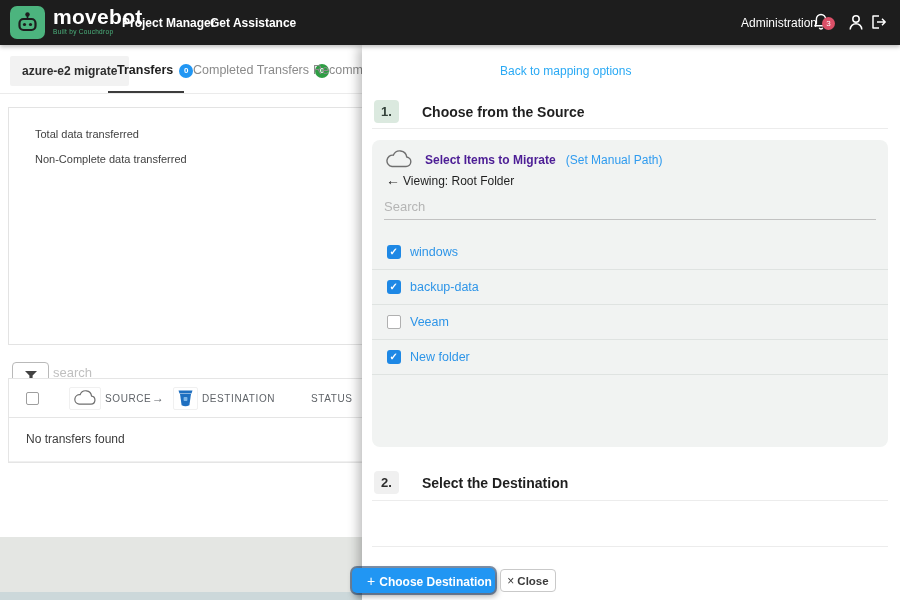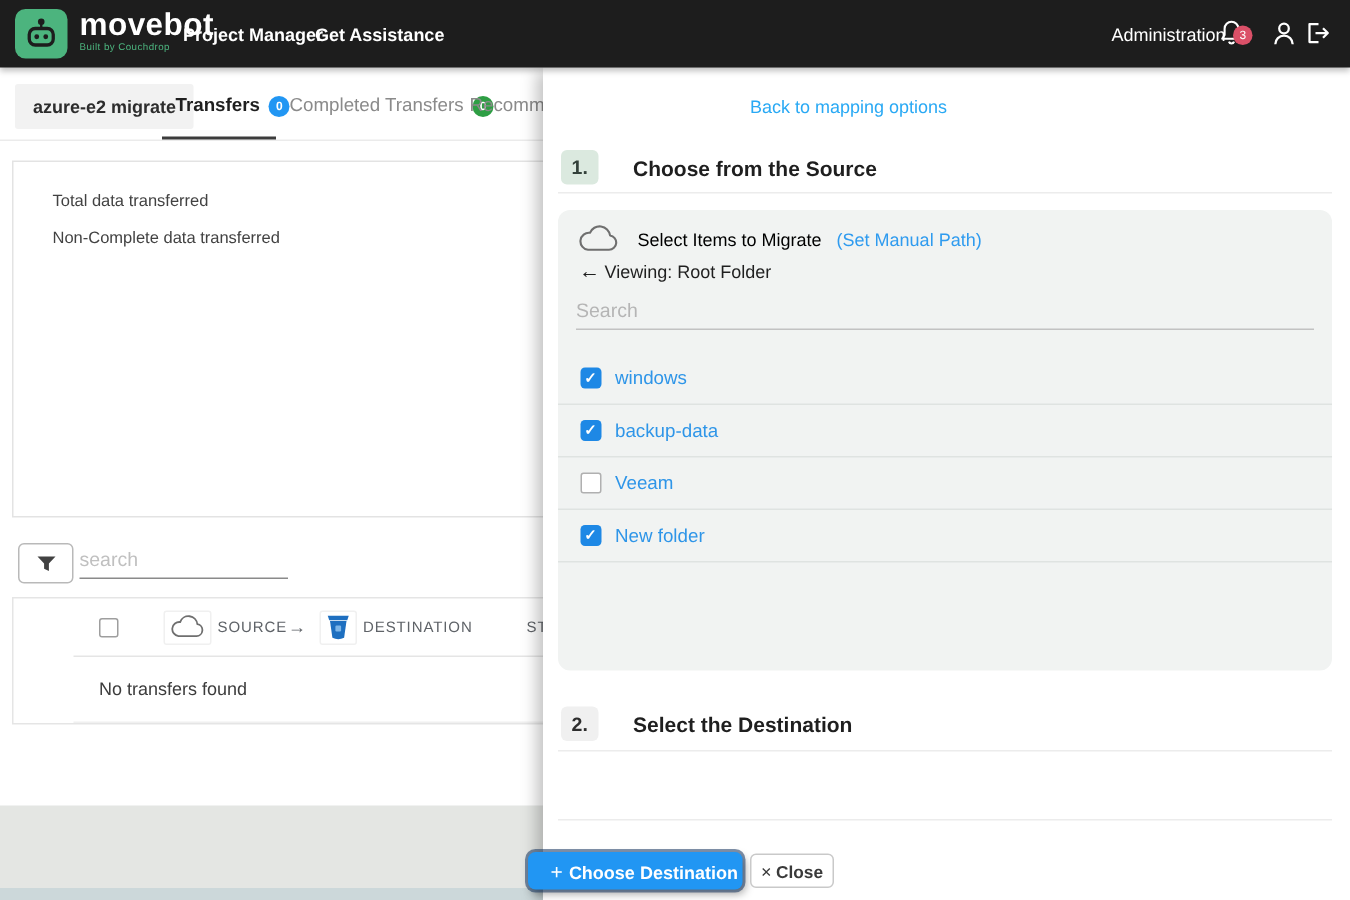--- a/index.html
+++ b/index.html
@@ -45,21 +45,21 @@
 
   
   .filter-btn { position:absolute; left:12px; top:362px; width:37px; height:27px; background:#fff;
     border:1px solid #b9b9b9; border-radius:4px; display:flex; align-items:center; justify-content:center; cursor:pointer; }
   .search-input { position:absolute; left:53px; top:360px; width:139px; height:26px; border:none;
     border-bottom:1px solid #8a8a8a; font-size:13px; color:#424242; outline:none; background:transparent;
     font-family:"Liberation Sans", sans-serif; }
   .search-input::placeholder { color:#c0c0c0; }
 
   
-  .transfers-table { position:absolute; left:8px; top:398px; width:600px; border:1px solid #e5e5e5; background:#fff;padding-left:40px; }
+  .transfers-table { position:absolute; left:8px; top:378px; width:600px; border:1px solid #e5e5e5; background:#fff; }
   .tt-header { height:39px; border-bottom:1px solid #e5e5e5; display:flex; align-items:center; position:relative; }
   .tt-check { position:absolute; left:17px; width:13px; height:13px; border:1.5px solid #9e9e9e;
     border-radius:2px; background:#fff; cursor:pointer; }
   .icon-chip { position:absolute; height:23px; padding:1px 3px; border:1px solid #f0f0f0; border-radius:2px;
     display:flex; align-items:center; justify-content:center; background:#fff; }
   .chip-cloud { left:60px; width:32px; } .chip-bucket { left:164px; width:25px; }
   .tt-col { position:absolute; font-size:10px; color:#5f6368; letter-spacing:.6px; }
   .col-source { left:96px; } .col-arrow { left:143px; font-size:12px; color:#5f6368; }
   .col-dest { left:193px; } .col-status { left:302px; }
   .tt-empty { font-size:12px; color:#3c3c3c; padding:14px 17px 15px; border-bottom:1px solid #f0f0f0; }
@@ -80,21 +80,21 @@
     display:flex; align-items:center; justify-content:center; }
   .step-num.green { background:#dbe9df; } .step-num.gray { background:#f0f0f0; color:#2d2d2d; }
   .step-title { font-size:14px; font-weight:bold; color:#1f1f1f; margin-left:23px; }
   .modal-divider { position:absolute; left:10px; width:516px; height:1px; background:#ececec; }
   .div1 { top:83px; } .div2 { top:455px; } .div3 { top:501px; }
 
   
   .picker-card { position:absolute; left:10px; top:95px; width:516px; height:307px;
     background:#f1f3f2; border-radius:8px; }
   .picker-head { position:absolute; left:13px; top:10px; display:flex; align-items:center; }
-  .picker-heading { font-size:12px; font-weight:normal; color:#000000; margin-left:12px; }
+  .picker-heading { font-size:12px; font-weight:bold; color:#4c1d95; margin-left:12px; }
   .manual-path-link { font-size:12px; color:#2f9bef; margin-left:10px; cursor:pointer; }
   .viewing-row { position:absolute; left:14px; top:32px; font-size:12px; color:#1f1f1f; cursor:pointer; }
   .viewing-arrow { font-size:14px; margin-right:3px; }
   .picker-search { position:absolute; left:12px; top:54px; width:492px; height:26px; border:none;
     border-bottom:1px solid #c2c2c2; background:transparent; font-size:13px; color:#424242; outline:none;
     font-family:"Liberation Sans", sans-serif; }
   .picker-search::placeholder { color:#b5b5b5; }
   .item-list { position:absolute; left:0; top:95px; width:516px; }
   .item-row { height:35px; border-bottom:1px solid #dfe3e1; display:flex; align-items:center;
     padding-left:15px; cursor:pointer; }

